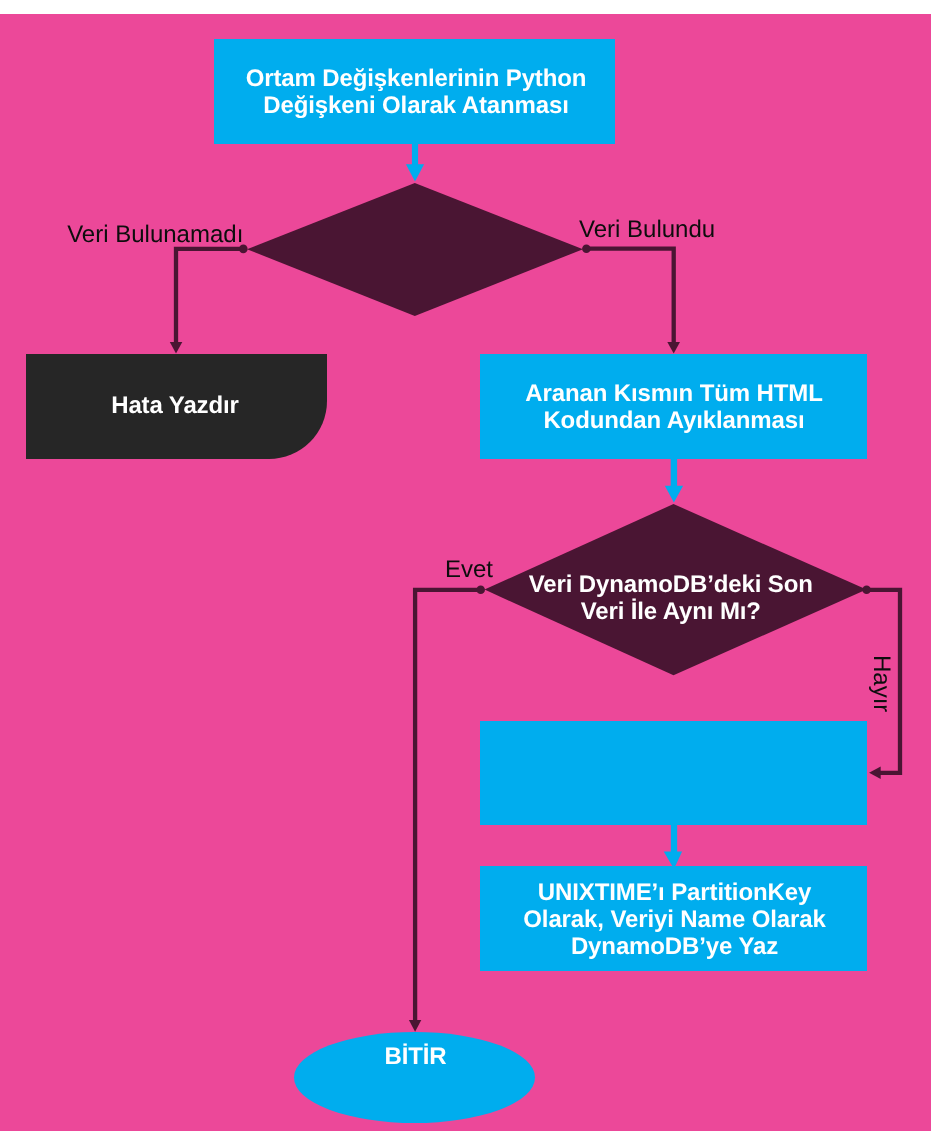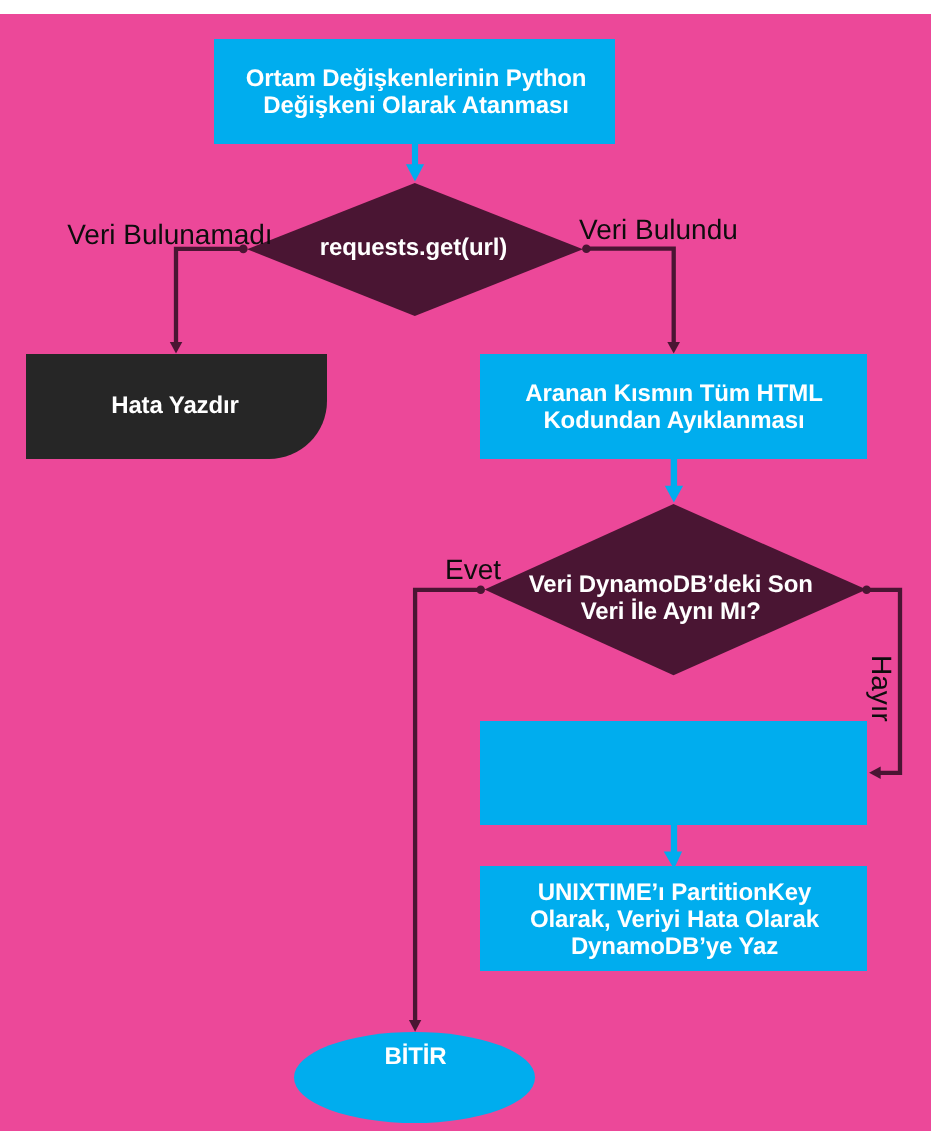--- a/index.html
+++ b/index.html
@@ -6,21 +6,21 @@
   body{width:931px;height:1131px;overflow:hidden;
        font-family:"Liberation Sans",sans-serif;
        -webkit-font-smoothing:antialiased;text-rendering:geometricPrecision;}
   #stage{position:relative;width:931px;height:1131px;background:#ec4899;margin-top:14px;}
   svg.layer{position:absolute;left:0;top:0;width:931px;height:1131px;overflow:visible;}
   .shape{position:absolute;}
   .label{position:absolute;text-align:center;color:#fff;font-weight:bold;
          font-size:24px;line-height:27px;white-space:pre-line;letter-spacing:-0.12px;}
   .labeltext{display:block;}
   .edgelabel{position:absolute;color:#0d0d0d;font-weight:400;white-space:nowrap;
-             font-size:28px;line-height:27px;}
+             font-size:24px;line-height:27px;}
 </style>
 </head>
 <body>
 
 <div id="stage">
 
   <svg class="layer" viewBox="0 0 931 1131">
 
     <g>
       <path d="M415,129.8 L415,151" stroke="#00ADEE" stroke-width="6.2" fill="none"></path>
@@ -68,33 +68,32 @@
   <div class="shape" style="left:214px;top:25px;width:401px;height:105px;background:#00ADEE;"></div>
   <div class="shape" style="left:26px;top:340px;width:301px;height:105px;background:#262626;border-bottom-right-radius:58px;"></div>
   <div class="shape" style="left:480px;top:340px;width:387px;height:105px;background:#00ADEE;"></div>
   <div class="shape" style="left:480px;top:706.6px;width:387px;height:104.6px;background:#00ADEE;"></div>
   <div class="shape" style="left:480px;top:852px;width:387px;height:105px;background:#00ADEE;"></div>
   <div class="shape" style="left:293.7px;top:1017.8px;width:241.5px;height:91.2px;background:#00ADEE;border-radius:50%;"></div>
 
   <div class="label" style="left:215.5px;top:51.3px;width:401px;"><span class="labeltext">Ortam Değişkenlerinin Python
 Değişkeni Olarak Atanması</span></div>
 
-  <div class="label" style="left:213.5px;top:219.7px;width:400px;"><span class="labeltext">requests.get(url)</span></div>
 
   <div class="label" style="left:-25px;top:377.5px;width:400px;"><span class="labeltext">Hata Yazdır</span></div>
 
   <div class="label" style="left:474px;top:366.2px;width:400px;"><span class="labeltext">Aranan Kısmın Tüm HTML
 Kodundan Ayıklanması</span></div>
 
   <div class="label" style="left:470.8px;top:556.5px;width:400px;"><span class="labeltext">Veri DynamoDB’deki Son
 Veri İle Aynı Mı?</span></div>
 
 
   <div class="label" style="left:474.5px;top:865.4px;width:400px;"><span class="labeltext">UNIXTIME’ı PartitionKey
-Olarak, Veriyi Hata Olarak
+Olarak, Veriyi Name Olarak
 DynamoDB’ye Yaz</span></div>
 
   <div class="label" style="left:215.5px;top:1029px;width:400px;"><span class="labeltext">BİTİR</span></div>
 
   <div class="edgelabel" style="left:67.2px;top:207.1px;">Veri Bulunamadı</div>
 
   <div class="edgelabel" style="left:579px;top:202.3px;text-align:center;">Veri Bulundu</div>
 
   <div class="edgelabel" style="left:445px;top:542.0px;">Evet</div>
 

